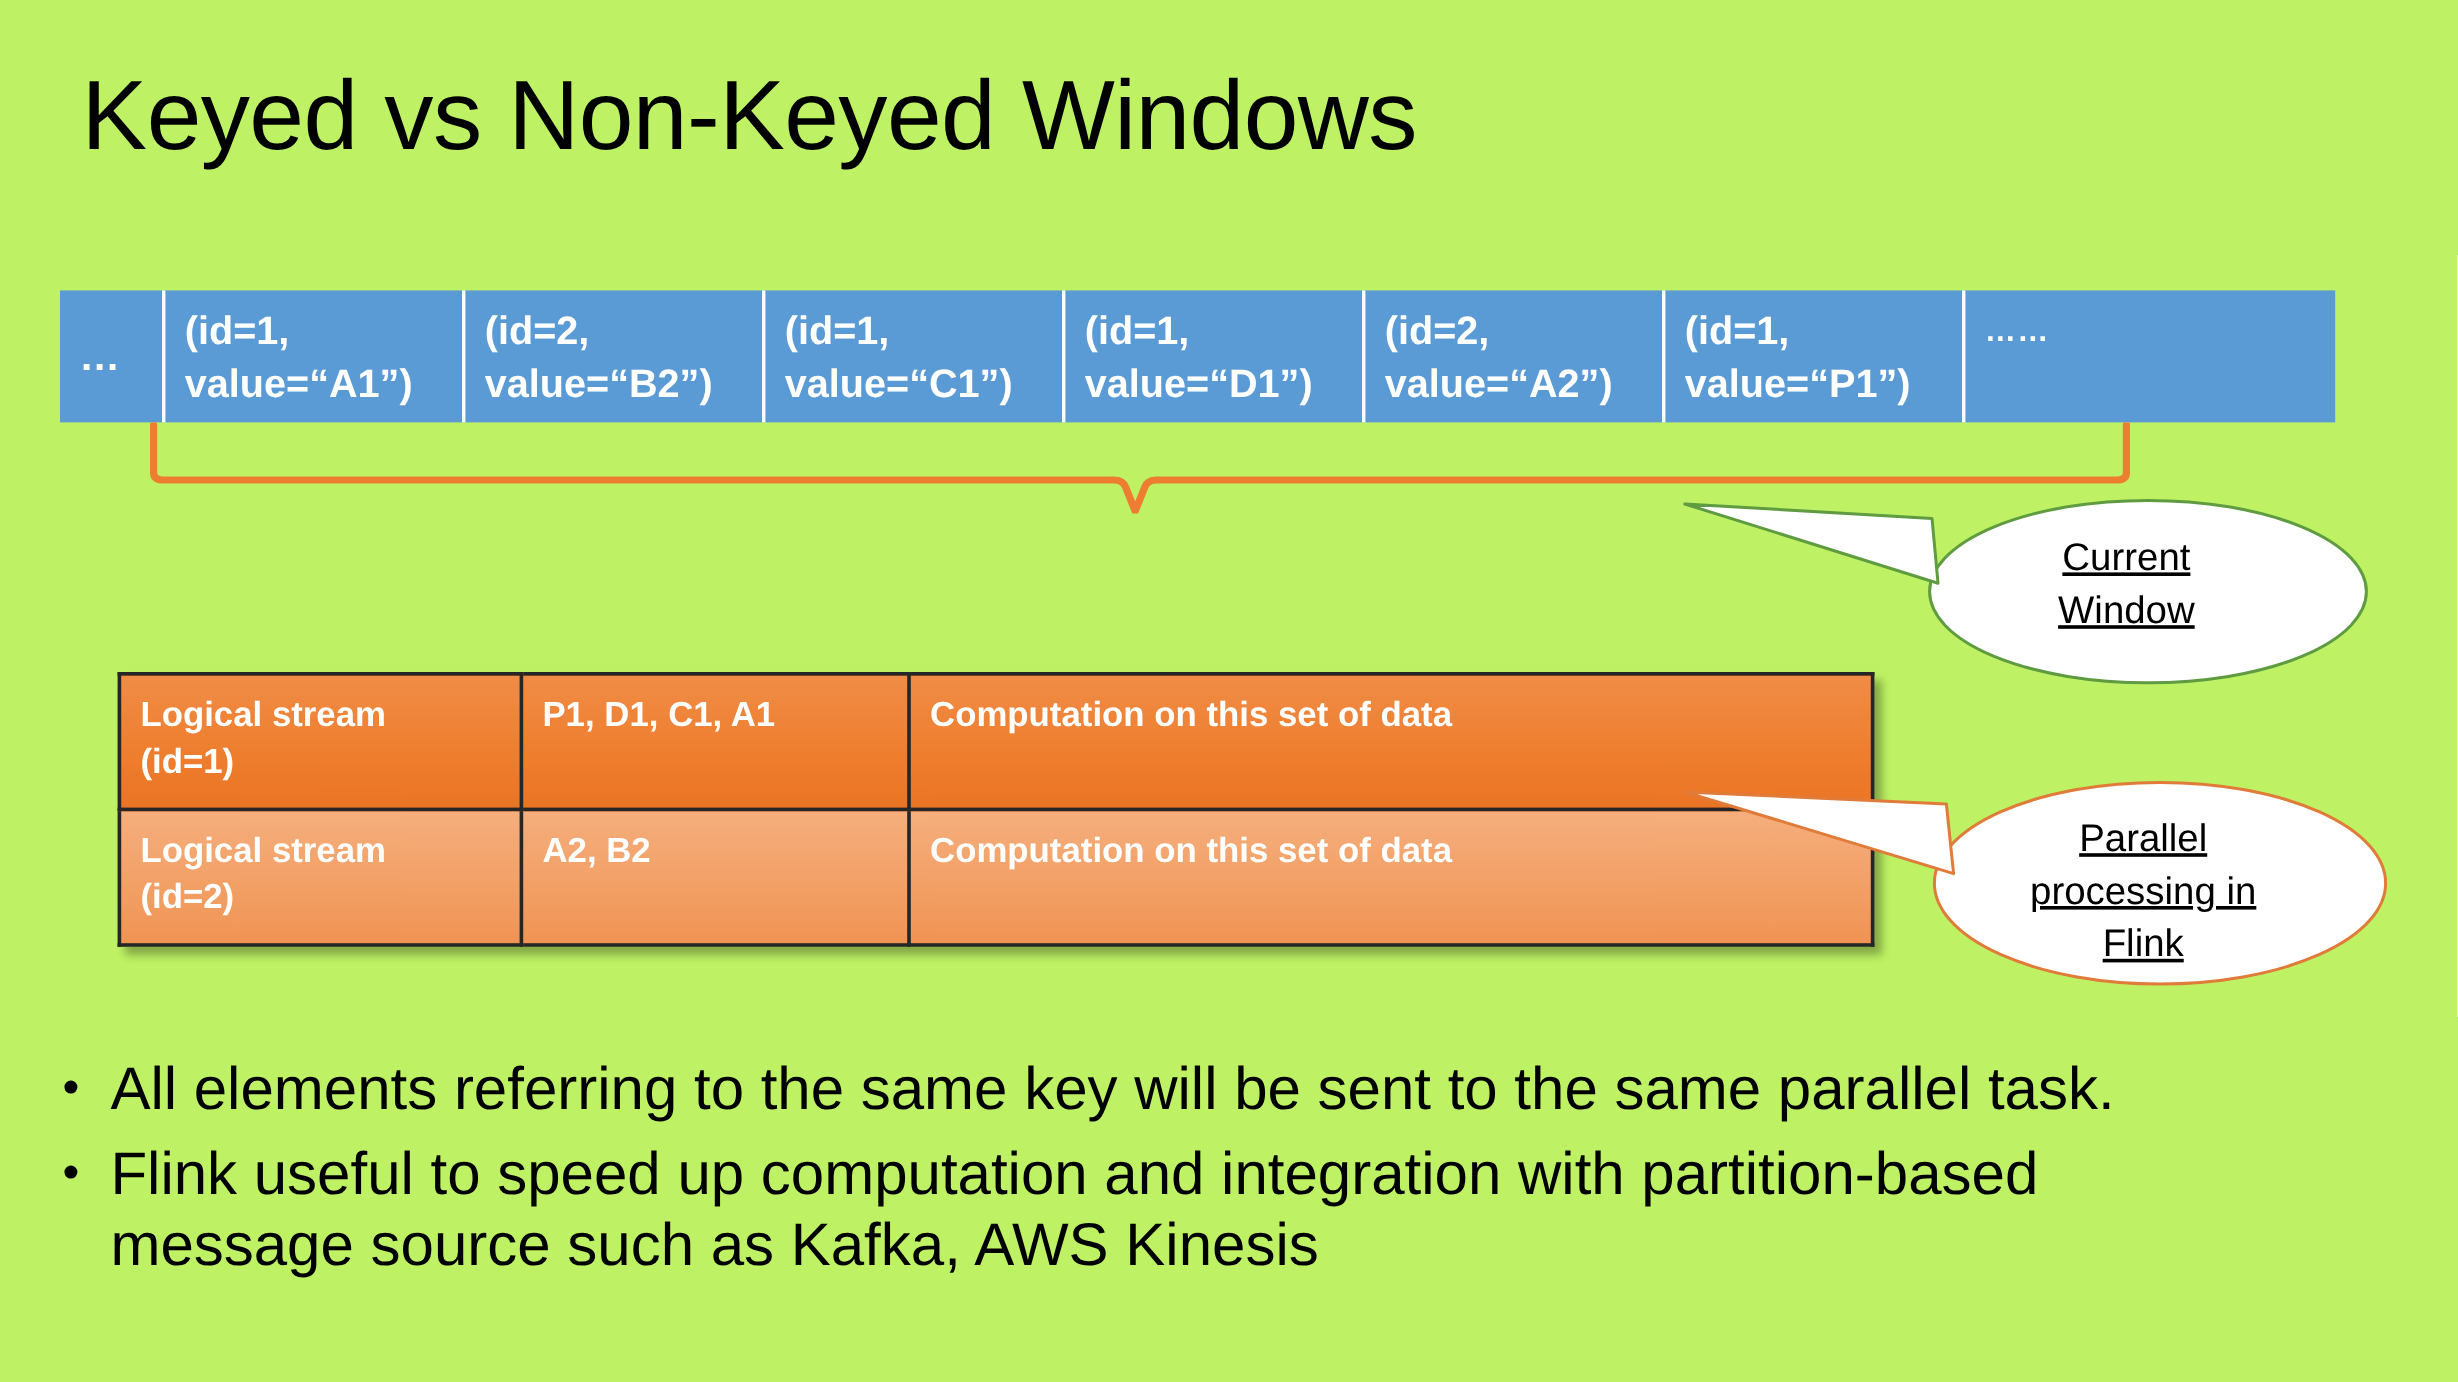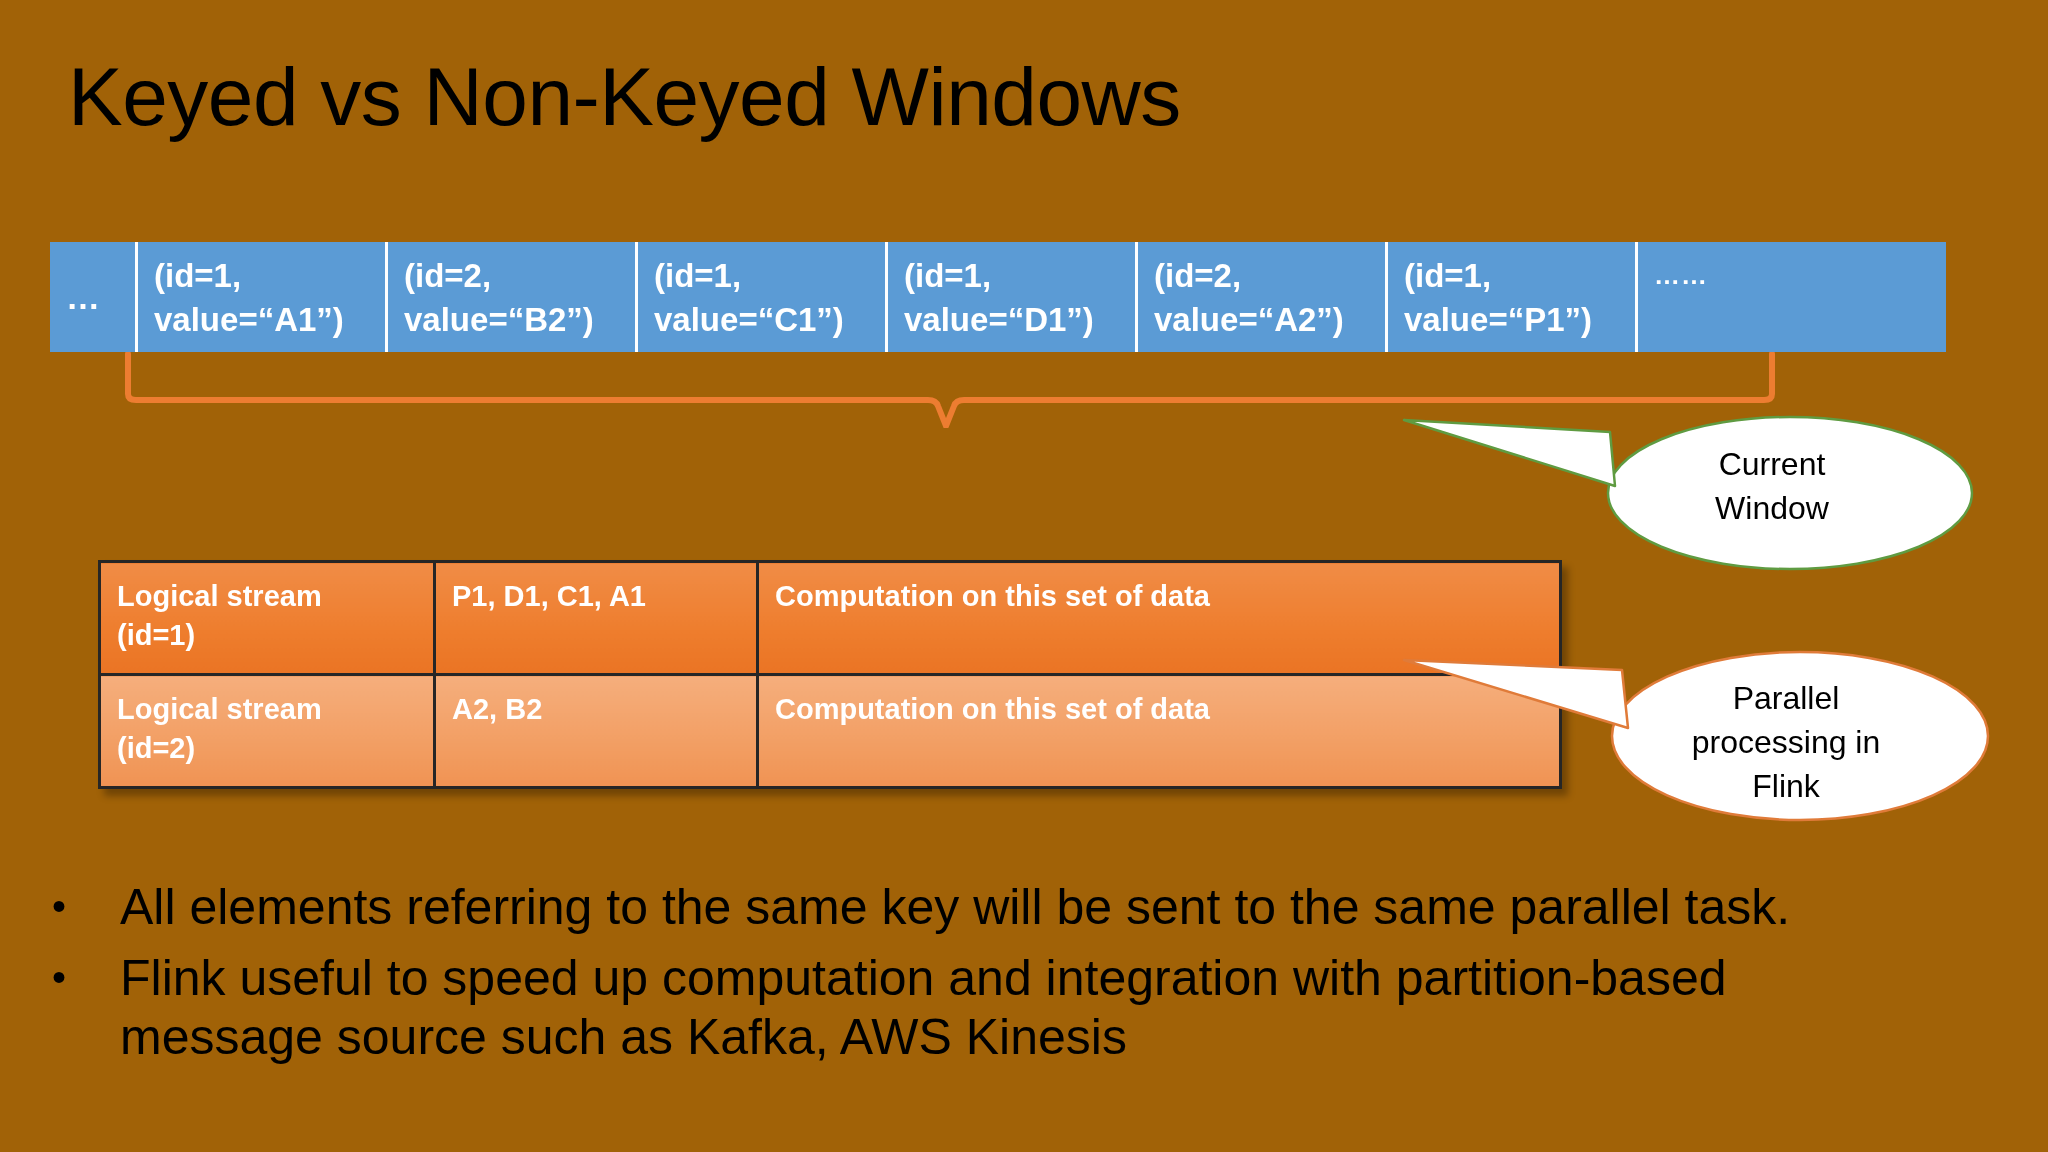--- a/index.html
+++ b/index.html
@@ -11,21 +11,21 @@
     width: 2048px;
     height: 1152px;
     overflow: hidden;
     font-family: "Liberation Sans", sans-serif;
     -webkit-font-smoothing: antialiased;
   }
   #slide {
     position: relative;
     width: 2048px;
     height: 1152px;
-    background: #a16207;
+    background: #bef264;
   }
 
   
   #slide-title {
     position: absolute;
     left: 68px;
     top: 52px;
     font-size: 82px;
     font-weight: 400;
     color: #000000;
@@ -121,20 +121,21 @@
     position: absolute;
   }
   .callout-text {
     position: absolute;
     text-align: center;
     color: #000000;
     font-size: 32px;
     font-weight: 400;
     line-height: 1.38;
     white-space: pre-line;
+    text-decoration: underline;
   }
   #callout-current-window { left: 1400px; top: 408px; width: 640px; height: 170px; }
   #callout-current-window .callout-text { left: 222px; top: 34px; width: 300px; }
   #callout-parallel { left: 1400px; top: 636px; width: 650px; height: 200px; }
   #callout-parallel .callout-text { left: 226px; top: 40px; width: 320px; }
 
   
   #bullets {
     position: absolute;
     left: 52px;
@@ -153,21 +154,20 @@
   .bullet-marker {
     flex: 0 0 auto;
     width: 40px;
     font-size: 40px;
     line-height: 1.42;
     text-align: left;
   }
   .bullet-text {
     flex: 1 1 auto;
     white-space: pre-line;
-    margin-left: 28px;
   }
 </style>
 </head>
 <body>
 
 <div id="slide">
 
   <div id="slide-title">Keyed vs Non-Keyed Windows</div>
 
   <div id="stream-row">

